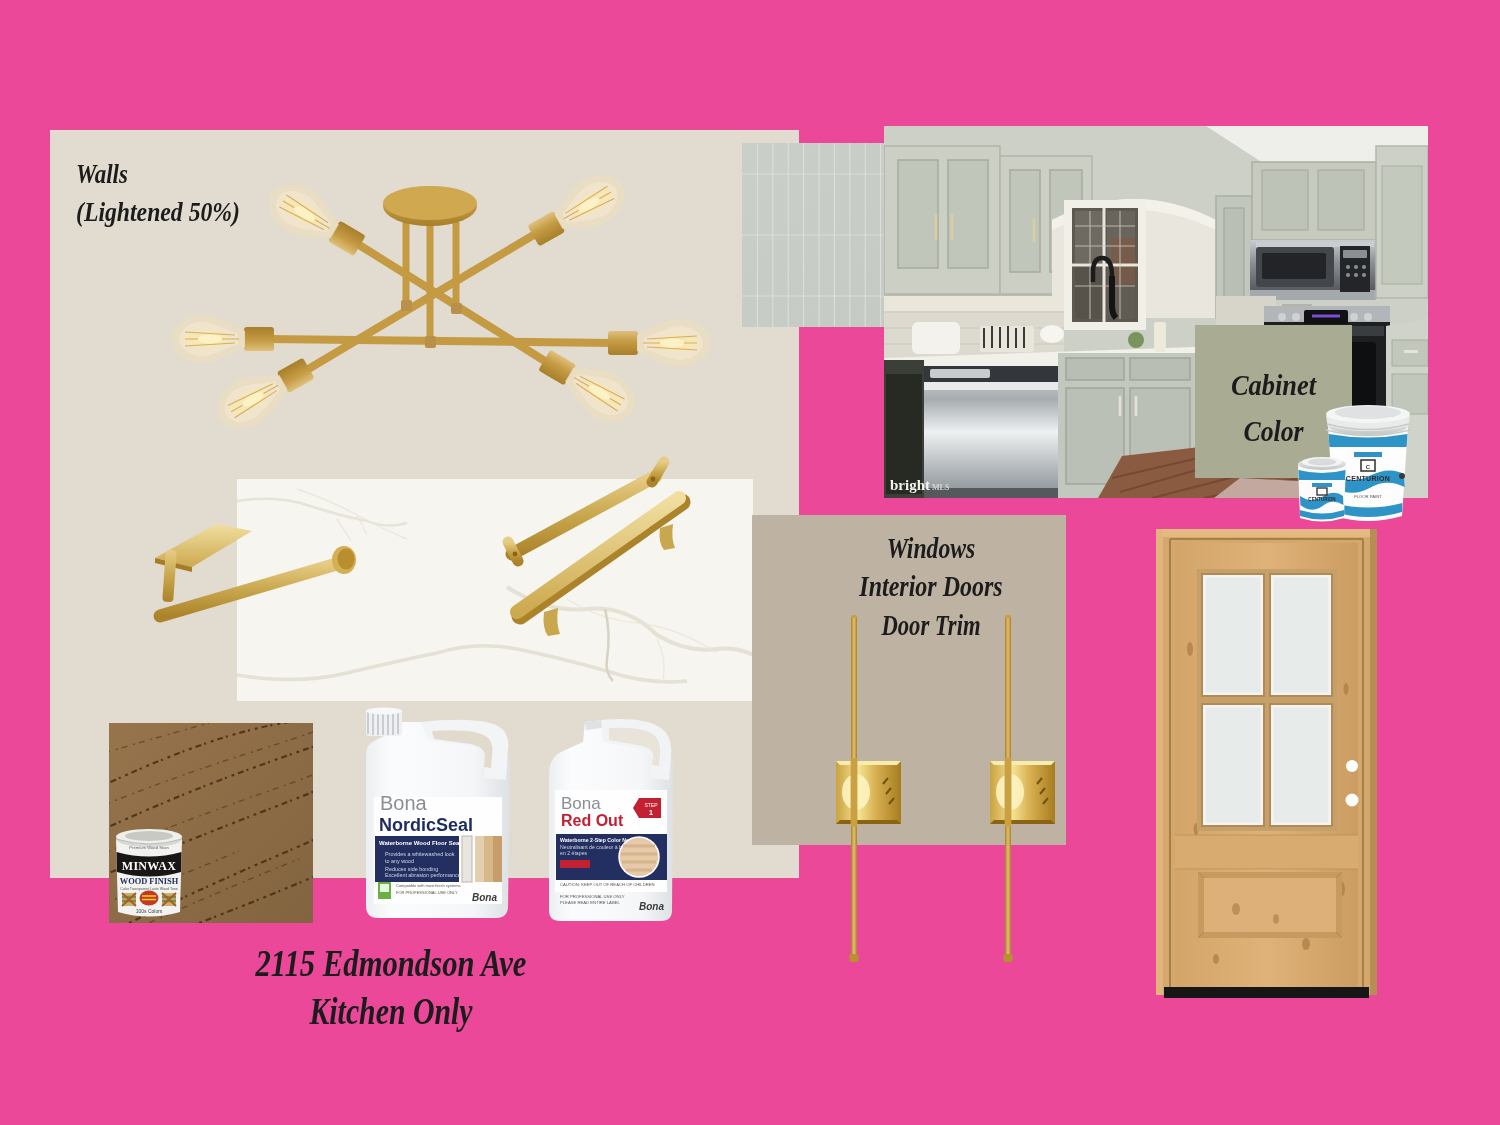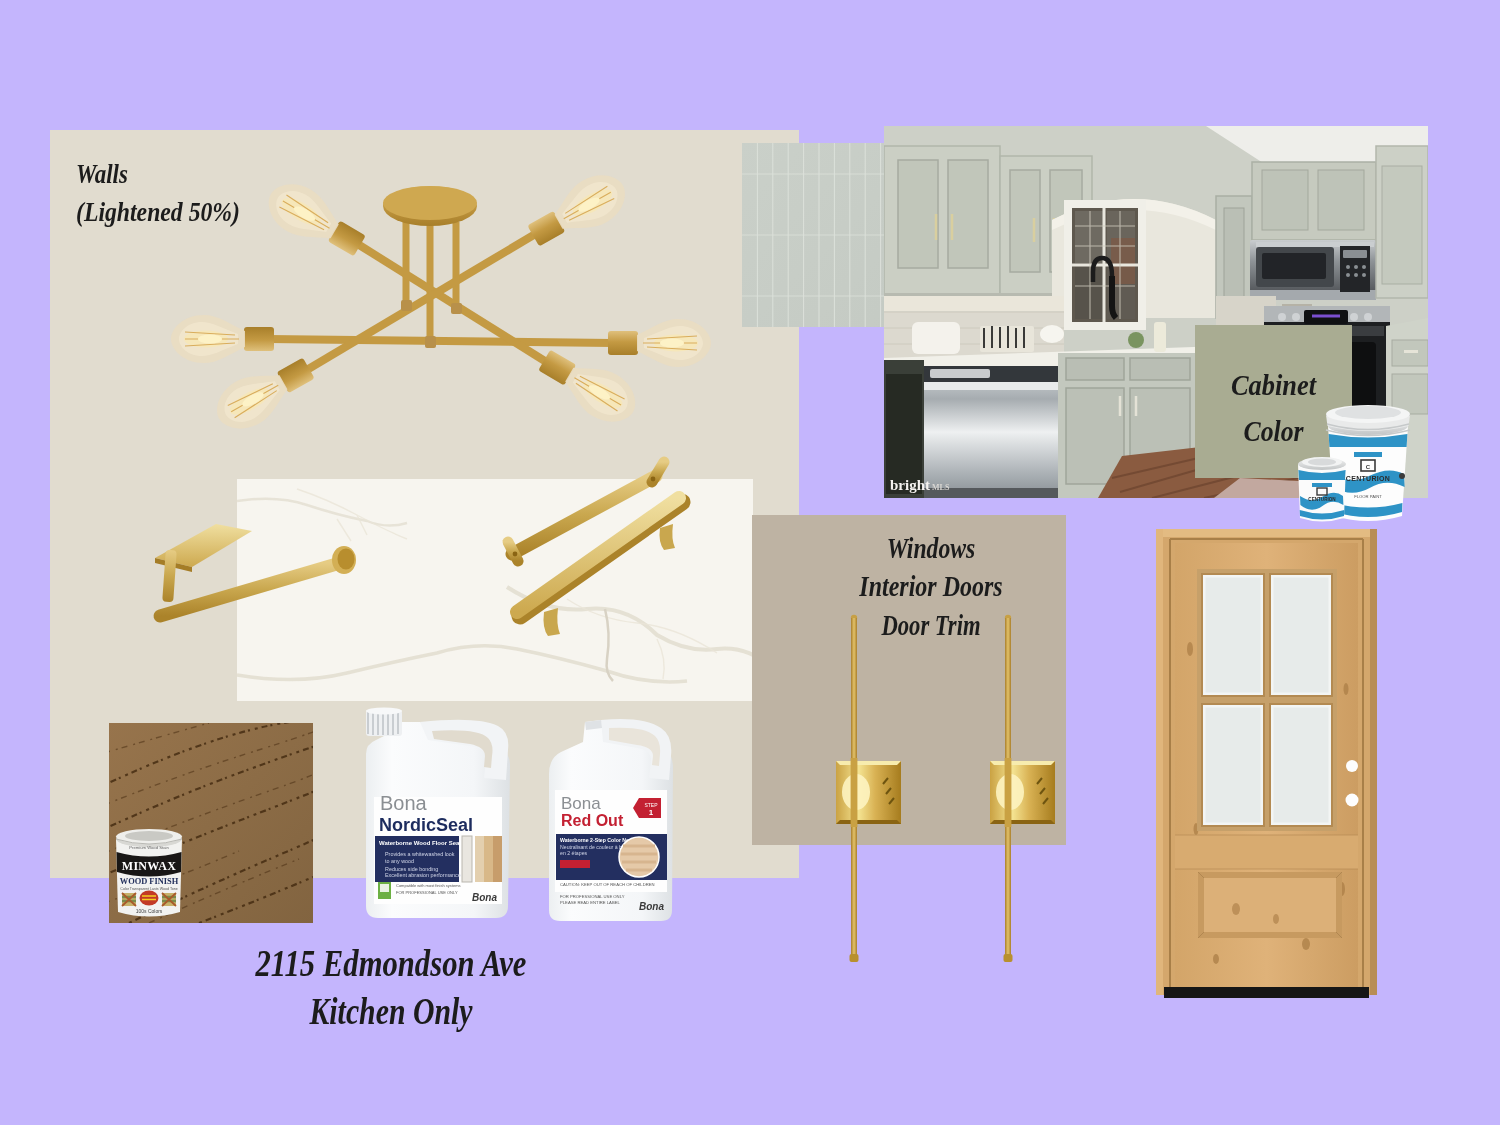--- a/index.html
+++ b/index.html
@@ -1,16 +1,16 @@
 <!DOCTYPE html>
 <html><head>
 <meta charset="utf-8">
 <style>
   html,body{margin:0;padding:0;background:#fff;}
-  #board{position:relative;width:1500px;height:1125px;background:#c4b5fd;overflow:hidden;
+  #board{position:relative;width:1500px;height:1125px;background:#ec4899;overflow:hidden;
          font-family:"Liberation Sans",sans-serif;}
   .abs{position:absolute;}
   .hand{font-family:"Liberation Serif",serif;font-style:italic;font-weight:700;color:#1c1c1c;}
 </style>
 </head>
 <body>
 <div id="board">
 
   <div class="abs" style="left:50px;top:130px;width:749px;height:748px;background:#e1dccf;"></div>
 

